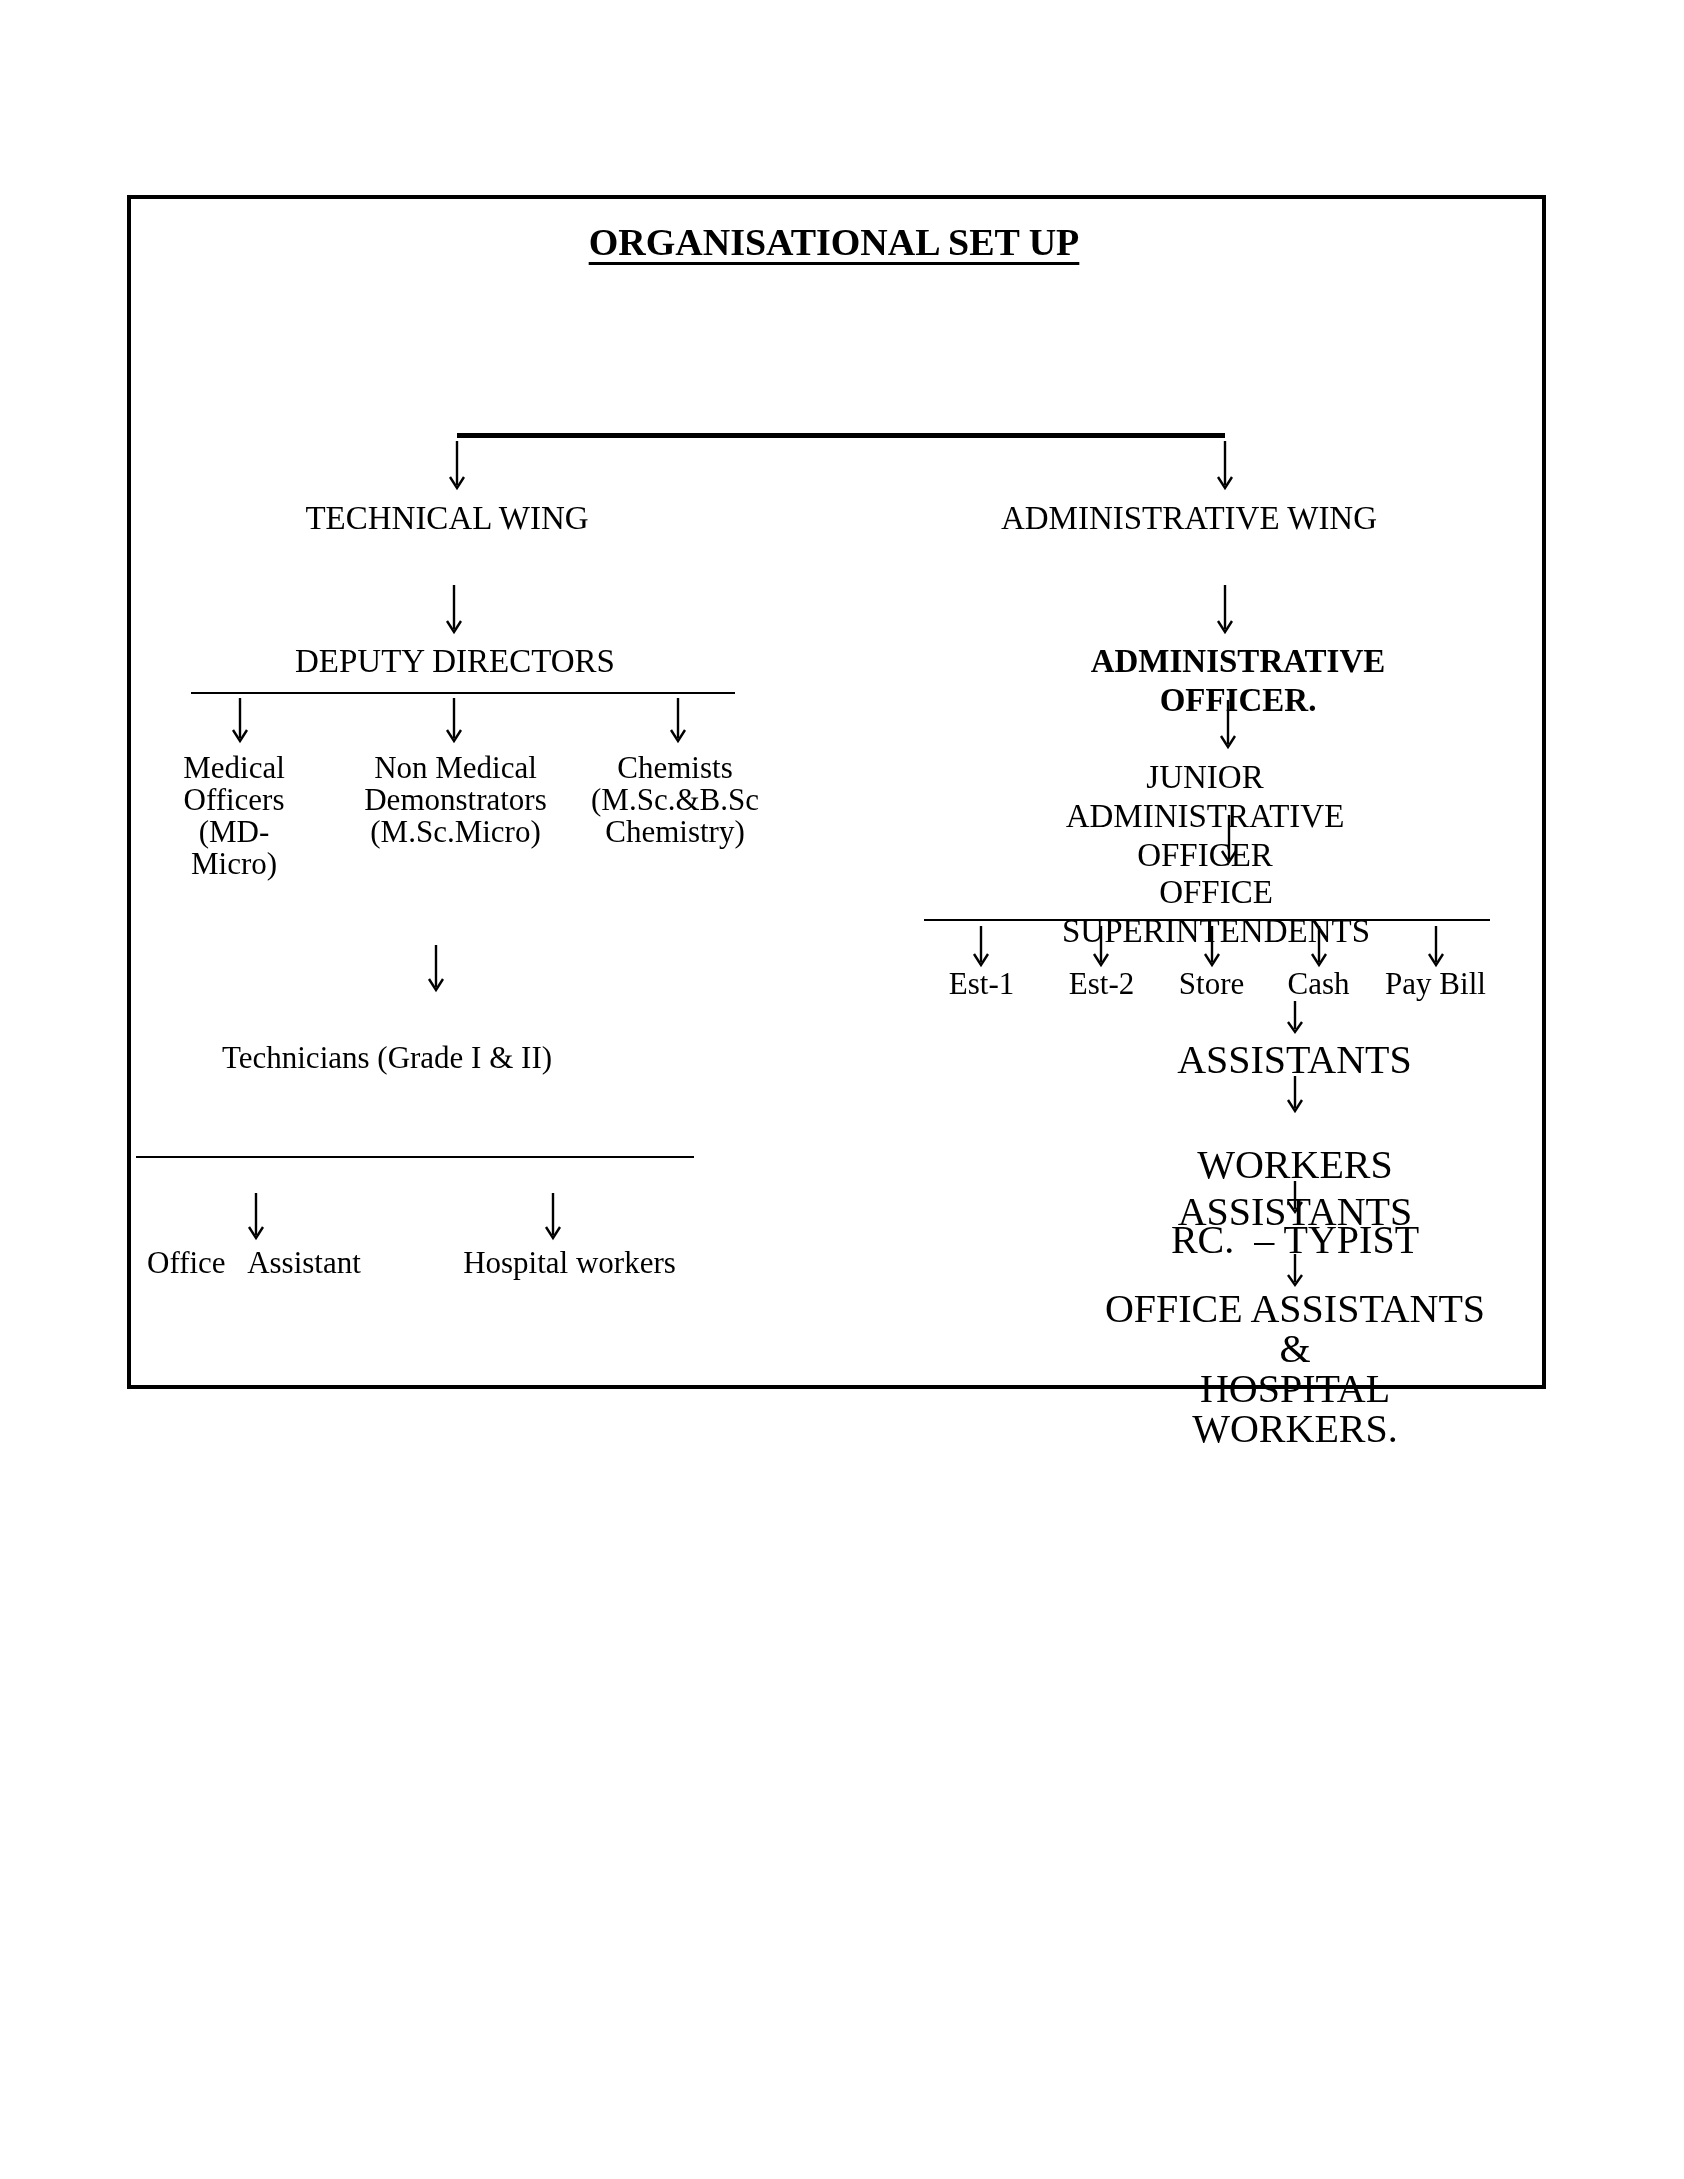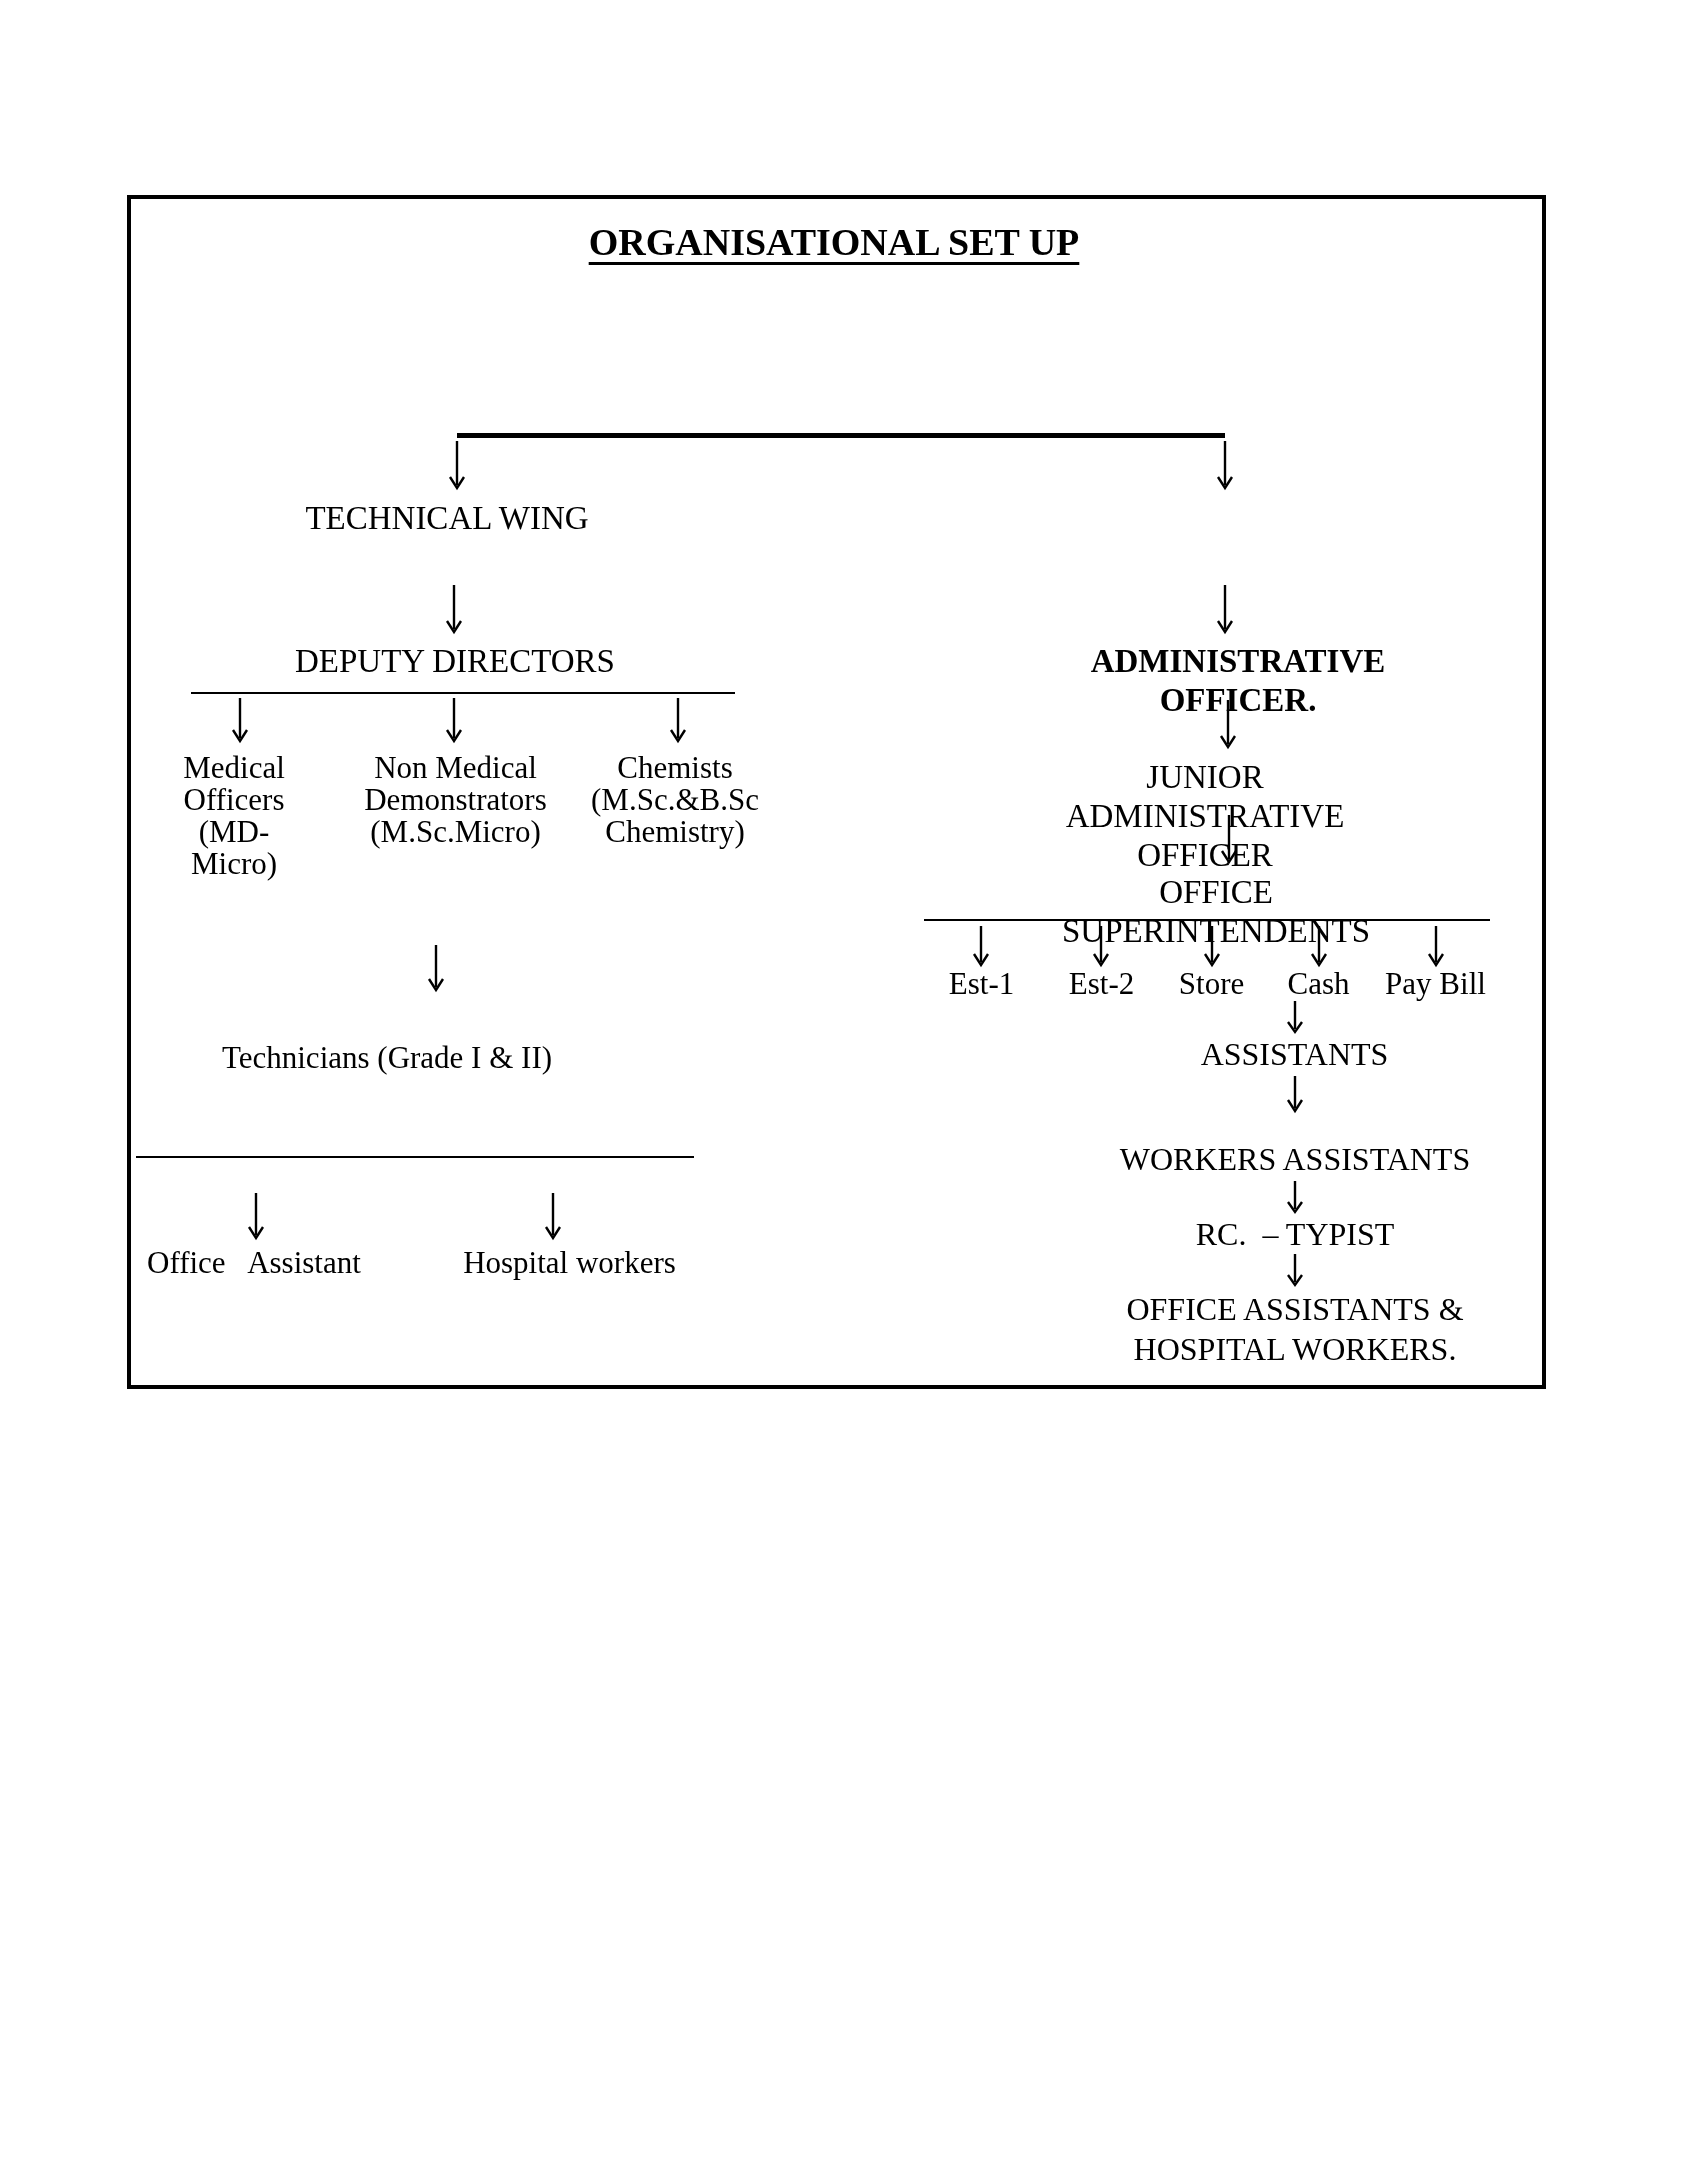--- a/index.html
+++ b/index.html
@@ -5,21 +5,21 @@
   html,body{margin:0;padding:0;background:#ffffff;}
   body{width:1684px;height:2179px;position:relative;font-family:"Liberation Serif","DejaVu Serif",serif;color:#000;}
   .canvas{position:absolute;left:0;top:0;width:1684px;height:2179px;background:#fff;}
   .border-box{position:absolute;left:127px;top:195px;width:1411px;height:1186px;border:4px solid #000;background:#fff;}
   .t{position:absolute;white-space:pre-wrap;color:#000;line-height:1.18;}
   .c{text-align:center;}
   .b{font-weight:bold;}
   .u{text-decoration:underline;text-decoration-thickness:3px;text-underline-offset:7px;}
   .f38{font-size:38px;}
   .f33{font-size:33px;}
-  .f32{font-size:32px;}
+  .f32{font-size:40px;}
   .f31{font-size:31px;}
   .lh48{line-height:32px;}
   .lh40{line-height:40px;}
   .hline{position:absolute;background:#000;}
   svg.arr{position:absolute;overflow:visible;}
   svg.arr path{stroke:#000;stroke-width:2.4;fill:none;vector-effect:non-scaling-stroke;}
 </style>
 </head>
 <body>
 
@@ -34,20 +34,21 @@
   <svg class="arr" style="left:445px;top:440px;" width="24" height="50" viewBox="0 0 24 50" preserveAspectRatio="none">
       <path d="M12 1 V45"></path>
       <path d="M5 37 L12 48 L19 37"></path>
     </svg>
   <svg class="arr" style="left:1213px;top:440px;" width="24" height="50" viewBox="0 0 24 50" preserveAspectRatio="none">
       <path d="M12 1 V45"></path>
       <path d="M5 37 L12 48 L19 37"></path>
     </svg>
 
   <div class="t c f33" style="left:249px;top:499px;width:396px;">TECHNICAL WING</div>
+  <div class="t c f33" style="left:991px;top:499px;width:396px;">ADMINISTRATIVE WING</div>
 
   <svg class="arr" style="left:442px;top:584px;" width="24" height="50" viewBox="0 0 24 50" preserveAspectRatio="none">
       <path d="M12 1 V45"></path>
       <path d="M5 37 L12 48 L19 37"></path>
     </svg>
   <svg class="arr" style="left:1213px;top:584px;" width="24" height="50" viewBox="0 0 24 50" preserveAspectRatio="none">
       <path d="M12 1 V45"></path>
       <path d="M5 37 L12 48 L19 37"></path>
     </svg>
 

